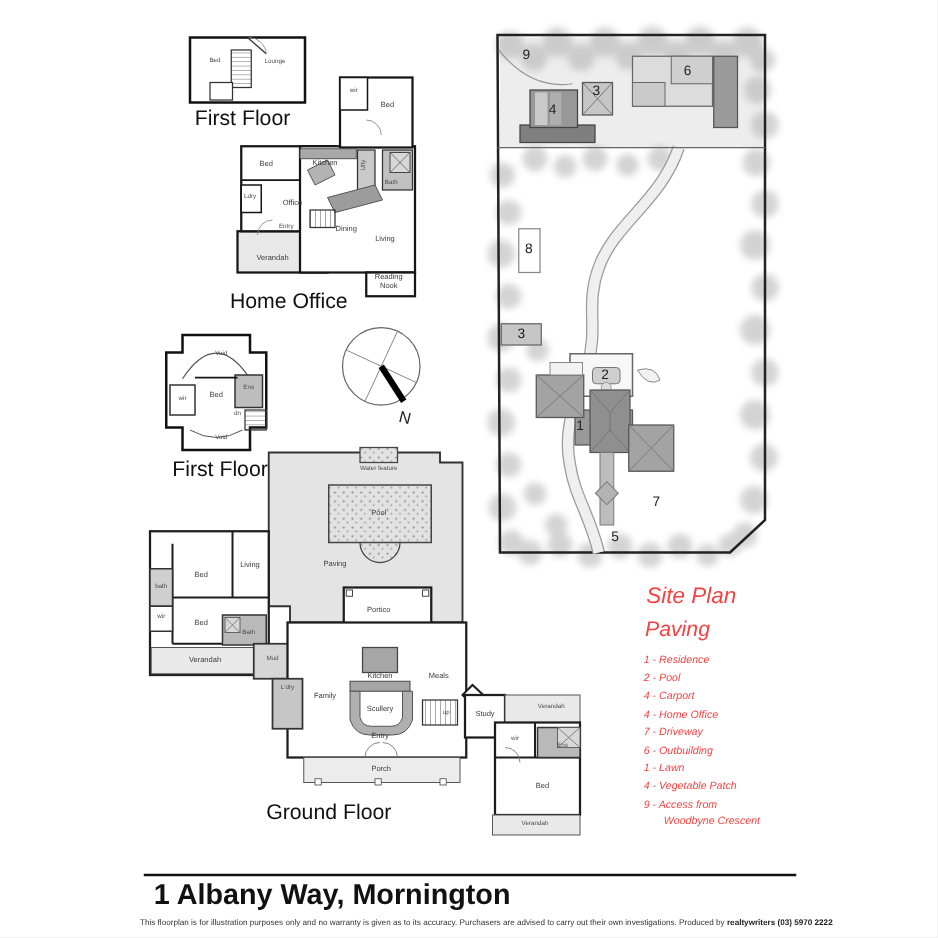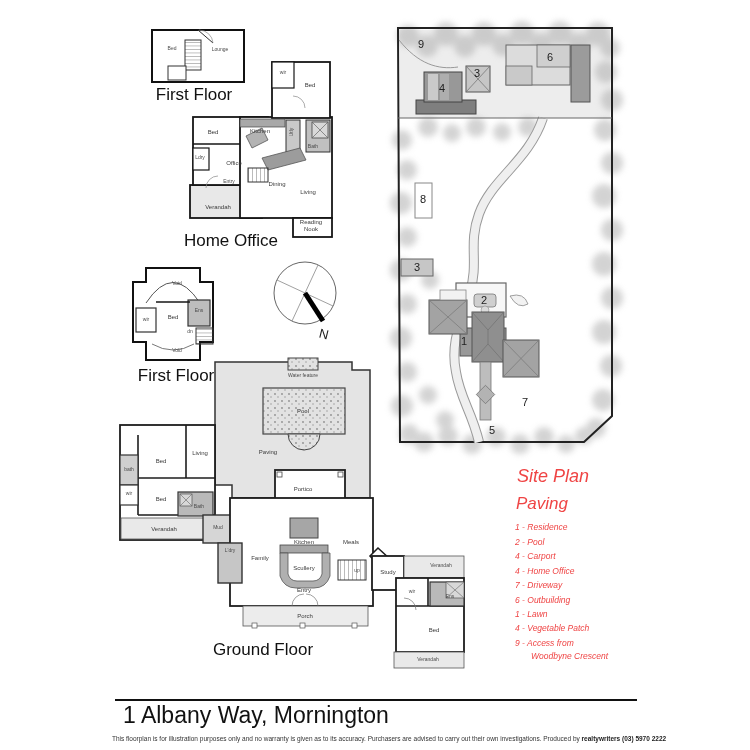--- a/index.html
+++ b/index.html
@@ -13,21 +13,21 @@
   .vert{transform:translate(-50%,-50%) rotate(-90deg);}
   .wrap{white-space:normal;width:34px;}
   .pt{position:absolute;transform:translateX(-50%);font-size:17px;color:#111;white-space:nowrap;}
   .num{position:absolute;transform:translate(-50%,-50%);font-size:11px;color:#222;}
   .left{position:absolute;color:#ef4444;white-space:nowrap;font-style:italic;}
   .sp-head{font-size:18px;}
   .lg-head{font-size:17px;}
   .lg-item{font-size:8.5px;text-align:center;}
   .n-lbl{position:absolute;transform:translate(-50%,-50%) rotate(14deg);font-size:13px;color:#222;}
   .footer-rule{position:absolute;left:115px;top:699px;width:522px;height:2px;background:#111;}
-  .footer-title{position:absolute;left:123px;top:702px;font-size:23px;color:#111;white-space:nowrap;}
+  .footer-title{position:absolute;left:123px;top:702px;font-size:23px;color:#111;white-space:nowrap;font-weight:bold;}
   .disclaimer{position:absolute;left:112px;top:735px;font-size:6.5px;color:#333;white-space:nowrap;}
   .disclaimer b{color:#222;}
 </style>
 </head>
 <body>
 
 <div id="page">
 
   <svg width="750" height="750" viewBox="0 0 750 750">
     <defs>

